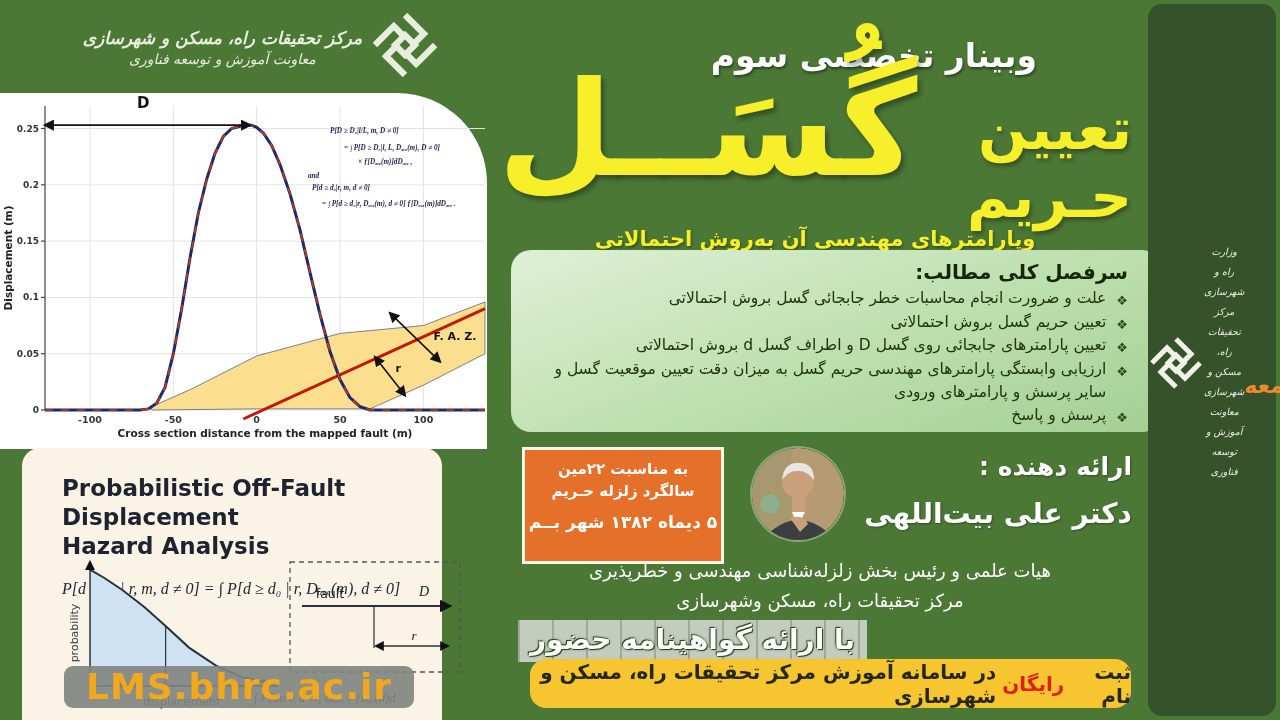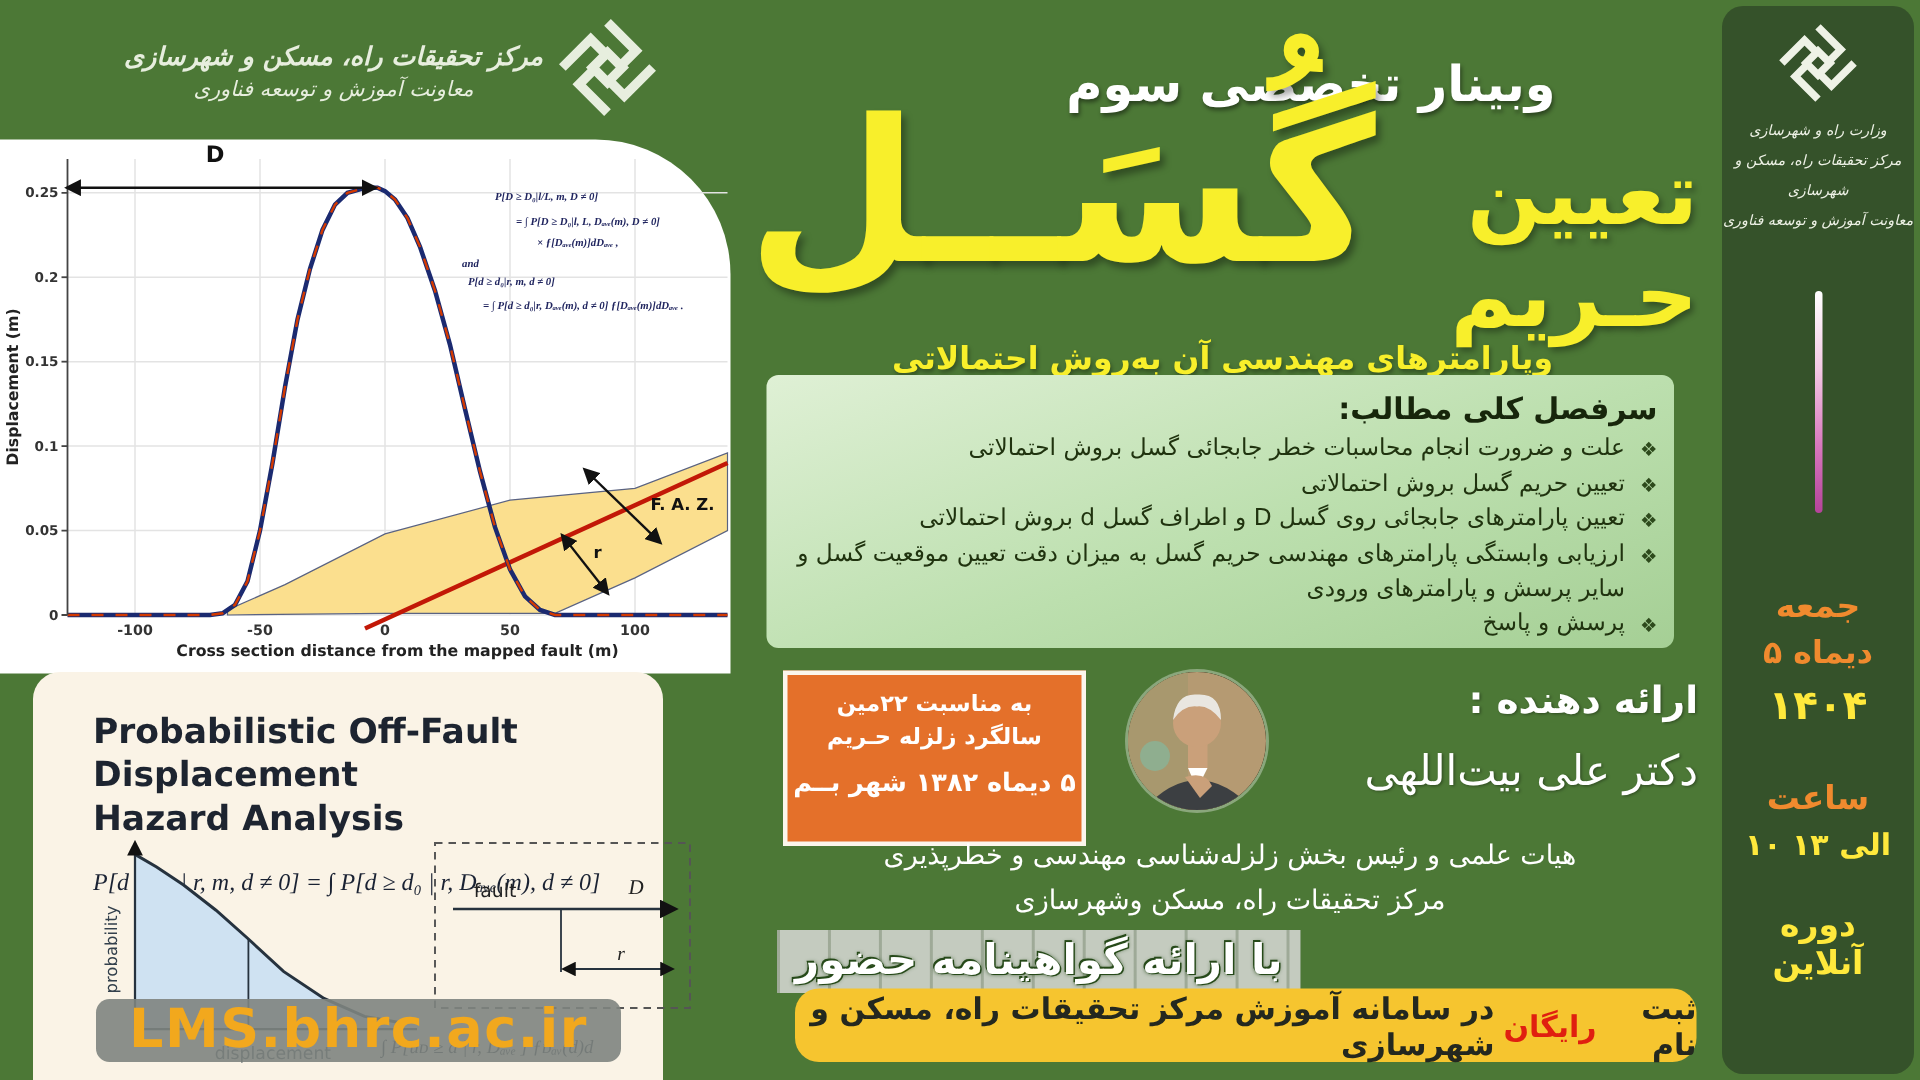--- a/index.html
+++ b/index.html
@@ -14,21 +14,21 @@
   .paper-title{margin:26px 0 0 40px;font-size:23px;line-height:1.25;font-weight:bold;color:#1d2430;}
   .paper-formula{margin:20px 0 0 40px;font-size:16px;font-style:italic;font-family:"Liberation Serif",serif;color:#1a2233;}
   .mini-svg{position:absolute;left:0;top:100px;}
 
   
   .lms-bar{left:64px;top:666px;width:350px;height:42px;background:rgba(126,132,128,0.9);border-radius:9px;
     color:#f2a81d;font-size:36px;font-weight:bold;text-align:center;line-height:42px;letter-spacing:1px;cursor:pointer;}
 
   
   .sidebar{left:1148px;top:4px;width:128px;height:712px;background:#35522a;border-radius:14px;
-    display:flex;flex-direction:column;align-items:center;}
+    display:flex;flex-direction:row;align-items:center;}
   .sb-org{margin-top:4px;font-size:9.5px;line-height:2.1;text-align:center;color:#eef2e6;font-family:"DejaVu Serif",serif;font-style:italic;}
   .sb-line{margin-top:36px;width:5px;height:148px;border-radius:3px;
     background:linear-gradient(180deg,#ffffff 0%,#f3c9e4 35%,#d877bd 70%,#b5439a 100%);}
   .sb-day{margin-top:50px;color:#f08a2e;font-size:22px;font-weight:bold;}
   .sb-date{margin-top:6px;color:#f08a2e;font-size:21px;font-weight:bold;}
   .sb-year{margin-top:8px;color:#ffe93c;font-size:27px;font-weight:bold;letter-spacing:2px;}
   .sb-time-label{margin-top:34px;color:#f08a2e;font-size:22px;font-weight:bold;}
   .sb-time{margin-top:6px;color:#ffe93c;font-size:20px;font-weight:bold;}
   .sb-course-label{margin-top:30px;color:#ffe93c;font-size:22px;font-weight:bold;}
   .sb-course{color:#ffe93c;font-size:22px;font-weight:bold;}
@@ -42,40 +42,40 @@
   
   .title-block{left:498px;top:36px;width:634px;}
   .kicker{color:#ffffff;font-size:33px;font-weight:bold;width:max-content;margin:0 95px 0 auto;
     text-shadow:1px 2px 3px rgba(0,0,0,.45);}
   .main-line{display:flex;justify-content:flex-end;align-items:flex-start;gap:16px;height:148px;}
   .main-pre{font-size:58px;font-weight:bold;color:#f8ef2b;margin-top:20px;text-shadow:2px 3px 4px rgba(0,0,0,.35);}
   .main-big{font-size:132px;font-weight:bold;color:#f8ef2b;line-height:0.82;text-shadow:3px 4px 5px rgba(0,0,0,.35);}
   .sub{font-size:21px;font-weight:bold;color:#f8ef2b;text-align:center;margin-top:4px;text-shadow:1px 2px 3px rgba(0,0,0,.35);}
 
   
-  .topics-box{left:511px;top:250px;width:583px;height:162px;border-radius:8px;
+  .topics-box{left:511px;top:250px;width:583px;height:162px;border-radius:20px;
     background:linear-gradient(160deg,#dff0d5 0%,#bcdfae 55%,#a5cf95 100%);
-    padding:10px 11px;color:#20330f;}
+    padding:10px 34px;color:#20330f;}
   .topics-h{font-size:20px;font-weight:bold;margin-bottom:3px;color:#17260b;}
   .topics-ul{margin:0;padding:0;list-style:none;}
   .topics-ul li{display:flex;gap:10px;font-size:15.5px;line-height:1.5;}
   .topics-ul .blt{color:#2d4a1c;font-size:13px;margin-top:4px;}
 
   
   .occasion-box{left:522px;top:447px;width:196px;height:102px;background:#e4702a;border:3px solid #fbf6ec;
     color:#fff;text-align:center;padding-top:9px;}
   .occ1,.occ2{font-size:15px;font-weight:bold;line-height:1.45;}
   .occ3{font-size:17px;font-weight:bold;margin-top:9px;}
 
   
   .presenter-photo{left:752px;top:448px;width:92px;height:92px;border-radius:50%;overflow:hidden;
     box-shadow:0 0 0 2px rgba(255,255,255,.35);}
   .presenter-head{left:858px;top:452px;width:274px;color:#fff;text-align:right;padding-left:0;}
   .p-label{font-size:25px;font-weight:bold;margin-left:22px;text-shadow:1px 1px 2px rgba(0,0,0,.35);}
-  .p-name{font-size:28px;font-weight:normal;margin-top:16px;text-shadow:1px 1px 2px rgba(0,0,0,.35);}
+  .p-name{font-size:28px;font-weight:bold;margin-top:16px;text-shadow:1px 1px 2px rgba(0,0,0,.35);}
   .presenter-desc{left:505px;top:556px;width:630px;text-align:center;color:#fff;font-size:18px;line-height:1.65;}
 
   
   .cert-banner{left:518px;top:620px;display:inline-block;padding:3px 12px 6px;
     background:
       repeating-linear-gradient(90deg, rgba(88,108,78,.35) 0 2px, rgba(0,0,0,0) 2px 34px),
       rgba(206,211,203,0.92);
     color:#ffffff;font-size:28px;font-weight:bold;
     text-shadow:0 0 3px #274a1a,1px 1px 0 #274a1a,-1px -1px 0 #274a1a;}
 

